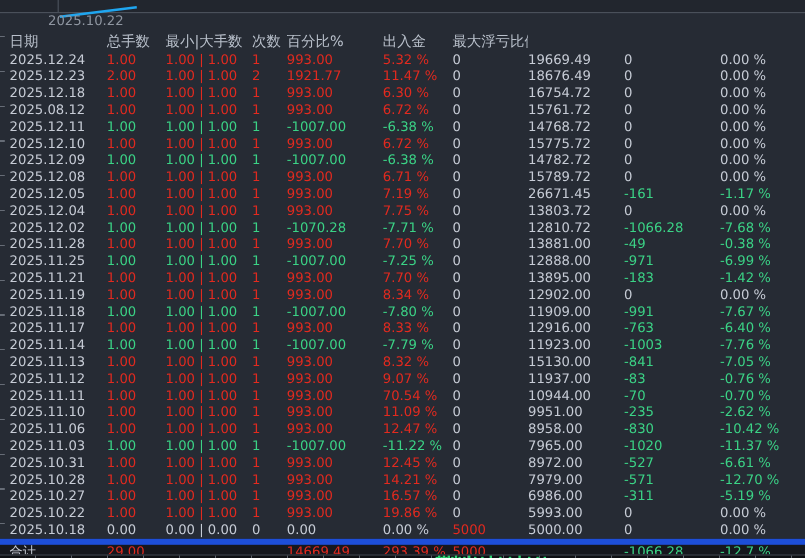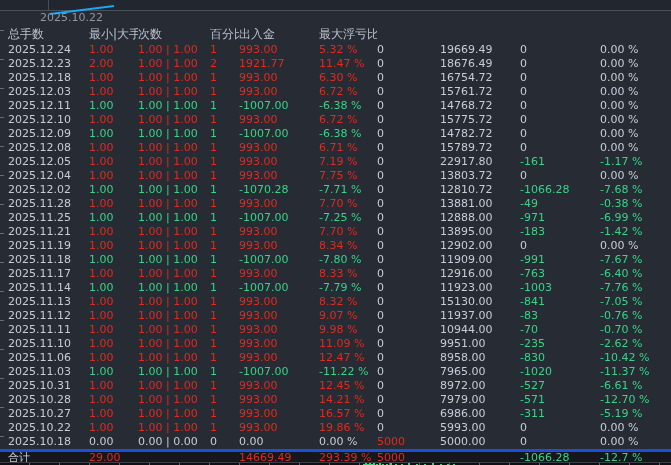--- a/index.html
+++ b/index.html
@@ -24,21 +24,21 @@
   .table{position:absolute;left:0;top:26px;width:671px;}
   .row{display:grid;
     grid-template-columns:81px 49px 72px 29px 80px 58px 63px 80px 80px 1fr;
     padding-left:8px;height:14px;line-height:14px;font-size:11px;white-space:nowrap;
     box-sizing:border-box;}
   .row.header{height:17px;line-height:17px;font-size:12px;color:#b9c0cb;}
   .cell{overflow:hidden;}
   .c-dim{color:#c7ccd6;}
   .c-red{color:#e22a1f;}
   .c-green{color:#3bd386;}
-  .row.summary{height:13px;line-height:12px;background:#15171d;border-top:3px solid #1d4ed8;}
+  .row.summary{height:13px;line-height:12px;background:#15171d;border-top:5px solid #1d4ed8;}
 
   
   .bottom-strip{position:absolute;left:0;top:462px;width:671px;height:3px;
     background:#0e1014;border-top:1px solid #3a3f48;overflow:visible;
   }
   .bottom-strip .hticks{position:absolute;left:0;bottom:0;width:671px;height:3px;
     background:repeating-linear-gradient(to right,transparent 0,transparent 29px,#5c626c 29px,#5c626c 30px);}
   .vbar{position:absolute;bottom:0;width:2px;background:#2ed573;}
 </style>
 </head>
@@ -51,20 +51,21 @@
     <svg width="671" height="10">
       <line x1="50" y1="9" x2="114" y2="1" stroke="#1fa6f0" stroke-width="2"></line>
     </svg>
   </div>
   <div class="axis-label">2025.10.22</div>
 
   <div class="left-ticks"></div>
 
   <div class="table">
     <div class="row header" id="header-row">
+        <div class="cell">日期</div>
         <div class="cell">总手数</div>
         <div class="cell">最小|大手数</div>
         <div class="cell">次数</div>
         <div class="cell">百分比%</div>
         <div class="cell">出入金</div>
         <div class="cell">最大浮亏比例</div>
       </div>
     <div id="rows">
         <div class="row">
           <div class="cell c-dim">2025.12.24</div>
@@ -96,21 +97,21 @@
           <div class="cell c-red">1.00 | 1.00</div>
           <div class="cell c-red">1</div>
           <div class="cell c-red">993.00</div>
           <div class="cell c-red">6.30 %</div>
           <div class="cell c-dim">0</div>
           <div class="cell c-dim">16754.72</div>
           <div class="cell c-dim">0</div>
           <div class="cell c-dim">0.00 %</div>
         </div>
         <div class="row">
-          <div class="cell c-dim">2025.12.03</div>
+          <div class="cell c-dim">2025.08.12</div>
           <div class="cell c-red">1.00</div>
           <div class="cell c-red">1.00 | 1.00</div>
           <div class="cell c-red">1</div>
           <div class="cell c-red">993.00</div>
           <div class="cell c-red">6.72 %</div>
           <div class="cell c-dim">0</div>
           <div class="cell c-dim">15761.72</div>
           <div class="cell c-dim">0</div>
           <div class="cell c-dim">0.00 %</div>
         </div>
@@ -163,21 +164,21 @@
           <div class="cell c-dim">0.00 %</div>
         </div>
         <div class="row">
           <div class="cell c-dim">2025.12.05</div>
           <div class="cell c-red">1.00</div>
           <div class="cell c-red">1.00 | 1.00</div>
           <div class="cell c-red">1</div>
           <div class="cell c-red">993.00</div>
           <div class="cell c-red">7.19 %</div>
           <div class="cell c-dim">0</div>
-          <div class="cell c-dim">22917.80</div>
+          <div class="cell c-dim">26671.45</div>
           <div class="cell c-green">-161</div>
           <div class="cell c-green">-1.17 %</div>
         </div>
         <div class="row">
           <div class="cell c-dim">2025.12.04</div>
           <div class="cell c-red">1.00</div>
           <div class="cell c-red">1.00 | 1.00</div>
           <div class="cell c-red">1</div>
           <div class="cell c-red">993.00</div>
           <div class="cell c-red">7.75 %</div>
@@ -305,21 +306,21 @@
           <div class="cell c-dim">11937.00</div>
           <div class="cell c-green">-83</div>
           <div class="cell c-green">-0.76 %</div>
         </div>
         <div class="row">
           <div class="cell c-dim">2025.11.11</div>
           <div class="cell c-red">1.00</div>
           <div class="cell c-red">1.00 | 1.00</div>
           <div class="cell c-red">1</div>
           <div class="cell c-red">993.00</div>
-          <div class="cell c-red">9.98 %</div>
+          <div class="cell c-red">70.54 %</div>
           <div class="cell c-dim">0</div>
           <div class="cell c-dim">10944.00</div>
           <div class="cell c-green">-70</div>
           <div class="cell c-green">-0.70 %</div>
         </div>
         <div class="row">
           <div class="cell c-dim">2025.11.10</div>
           <div class="cell c-red">1.00</div>
           <div class="cell c-red">1.00 | 1.00</div>
           <div class="cell c-red">1</div>

